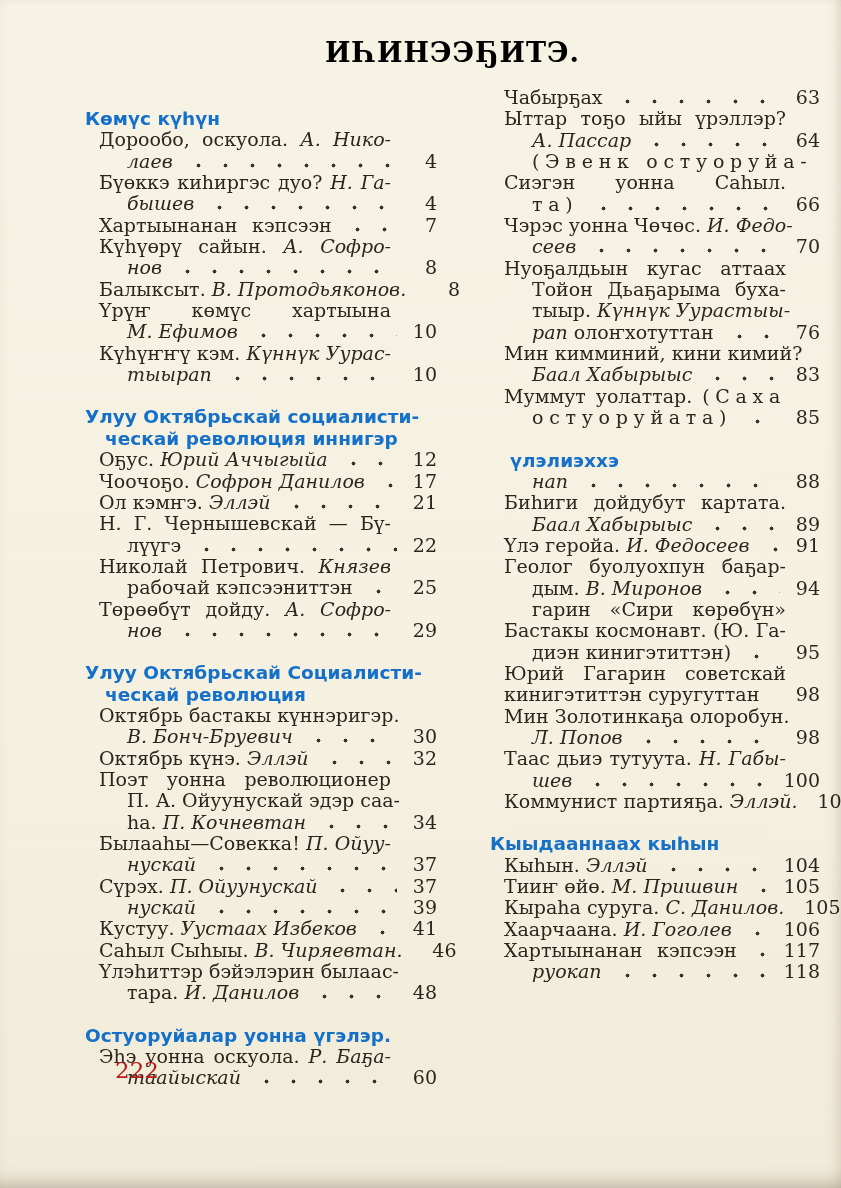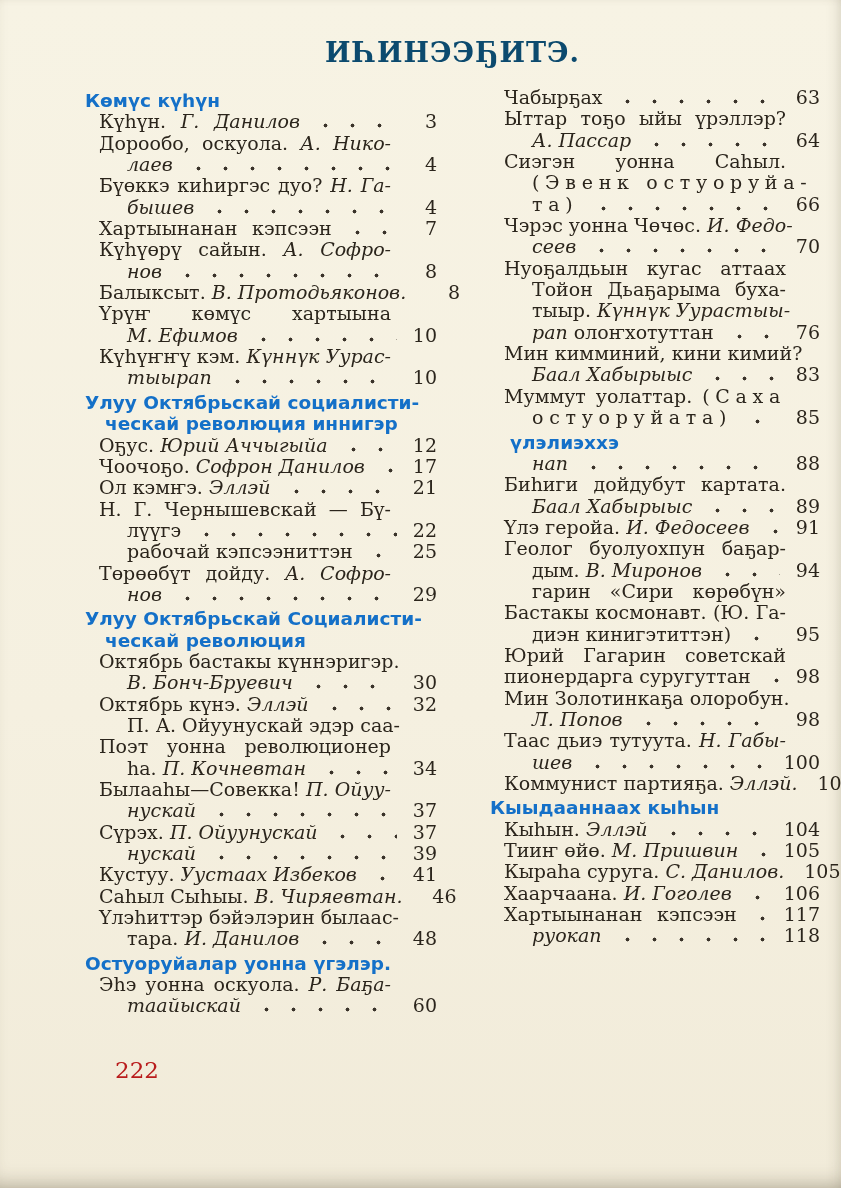--- a/index.html
+++ b/index.html
@@ -11,30 +11,30 @@
   }
   body::after{
     content:"";position:absolute;inset:0;pointer-events:none;
     box-shadow:inset 0 -16px 20px -14px rgba(70,60,40,.38),
                inset -12px 0 16px -12px rgba(70,60,40,.18),
                inset 0 6px 12px -10px rgba(70,60,40,.12);
   }
   .page-title{
     margin:36px 21px 0 85px;width:735px;text-align:center;
     font-size:27px;font-weight:bold;letter-spacing:1px;line-height:34px;
-    color:#0c4a6e;
+    color:#000000;
   }
   .cols{
     display:grid;grid-template-columns:352px 330px;column-gap:53px;
     margin:17px 0 0 85px;
   }
   .line{white-space:nowrap;line-height:21.35px;font-size:19px;}
   .entry .line{padding-left:14px;}
   .entry .line.ind{padding-left:42px;}
-  .head{margin-top:3px;font-family:"DejaVu Sans",sans-serif;font-weight:bold;color:#1470c8;}
+  .head{margin-top:21px;font-family:"DejaVu Sans",sans-serif;font-weight:bold;color:#1470c8;}
   .head .line{font-size:18.5px;padding-left:0;}
   .head .line.ind{padding-left:20px;}
   .j{text-align:justify;text-align-last:justify;}
   #col-left .j{padding-right:46px;}
   #col-right .j{padding-right:34px;}
   .w{word-spacing:.45em;}
   .sp{letter-spacing:.30em;}
   i{font-style:italic;}
   .pl{display:flex;align-items:baseline;}
   .pl .txt{flex:0 0 auto;}
@@ -50,27 +50,20 @@
 <body>
 
 <div class="page-title">ИҺИНЭЭҔИТЭ.</div>
 
 <div class="cols">
   <div id="col-left">
       <div class="block head">
         <div class="line"><span>Көмүс күһүн</span></div>
       </div>
       <div class="block entry">
-        <div class="line w pl">
-          <span class="txt"><span>Күһүн. </span><i>Г. Данилов</i></span>
-          <span class="leader"></span>
-          <span class="pg">3</span>
-        </div>
-      </div>
-      <div class="block entry">
         <div class="line j"><span>Дорообо, оскуола. </span><i>А. Нико-</i></div>
         <div class="line ind pl">
           <span class="txt"><i>лаев</i></span>
           <span class="leader"></span>
           <span class="pg">4</span>
         </div>
       </div>
       <div class="block entry">
         <div class="line j"><span>Бүөккэ киһиргэс дуо? </span><i>Н. Га-</i></div>
         <div class="line ind pl">
@@ -144,20 +137,21 @@
       </div>
       <div class="block entry">
         <div class="line j"><span>Н. Г. Чернышевскай — Бү-</span></div>
         <div class="line ind pl">
           <span class="txt"><span>лүүгэ</span></span>
           <span class="leader"></span>
           <span class="pg">22</span>
         </div>
       </div>
       <div class="block entry">
+        <div class="line j"><span>Николай Петрович. </span><i>Князев</i></div>
         <div class="line ind pl">
           <span class="txt"><span>рабочай кэпсээниттэн</span></span>
           <span class="leader"></span>
           <span class="pg">25</span>
         </div>
       </div>
       <div class="block entry">
         <div class="line j"><span>Төрөөбүт дойду. </span><i>А. Софро-</i></div>
         <div class="line ind pl">
           <span class="txt"><i>нов</i></span>
@@ -178,22 +172,22 @@
         </div>
       </div>
       <div class="block entry">
         <div class="line pl">
           <span class="txt"><span>Октябрь күнэ. </span><i>Эллэй</i></span>
           <span class="leader"></span>
           <span class="pg">32</span>
         </div>
       </div>
       <div class="block entry">
+        <div class="line j"><span>Поэт уонна революционер</span></div>
         <div class="line ind j"><span>П. А. Ойуунускай эдэр саа-</span></div>
-        <div class="line j"><span>Поэт уонна революционер</span></div>
         <div class="line ind pl">
           <span class="txt"><span>һа. </span><i>П. Кочневтан</i></span>
           <span class="leader"></span>
           <span class="pg">34</span>
         </div>
       </div>
       <div class="block entry">
         <div class="line j"><span>Былааһы—Совекка! </span><i>П. Ойуу-</i></div>
         <div class="line ind pl">
           <span class="txt"><i>нускай</i></span>
@@ -259,22 +253,22 @@
       </div>
       <div class="block entry">
         <div class="line j"><span>Ыттар тоҕо ыйы үрэллэр?</span></div>
         <div class="line ind pl">
           <span class="txt"><i>А. Пассар</i></span>
           <span class="leader"></span>
           <span class="pg">64</span>
         </div>
       </div>
       <div class="block entry">
+        <div class="line ind j"><span class="sp">(Эвенк остуоруйа-</span></div>
         <div class="line j"><span>Сиэгэн уонна Саһыл.</span></div>
-        <div class="line ind j"><span class="sp">(Эвенк остуоруйа-</span></div>
         <div class="line ind pl">
           <span class="txt"><span class="sp">та)</span></span>
           <span class="leader"></span>
           <span class="pg">66</span>
         </div>
       </div>
       <div class="block entry">
         <div class="line j"><span>Чэрэс уонна Чөчөс. </span><i>И. Федо-</i></div>
         <div class="line ind pl">
           <span class="txt"><i>сеев</i></span>
@@ -346,21 +340,21 @@
         <div class="line j"><span>Бастакы космонавт. (Ю. Га-</span></div>
         <div class="line ind pl">
           <span class="txt"><span>диэн кинигэтиттэн)</span></span>
           <span class="leader"></span>
           <span class="pg">95</span>
         </div>
       </div>
       <div class="block entry">
         <div class="line j"><span>Юрий Гагарин советскай</span></div>
         <div class="line pl">
-          <span class="txt"><span>пионердарга суругуттан</span></span>
+          <span class="txt"><span>кинигэтиттэн суругуттан</span></span>
           <span class="leader"></span>
           <span class="pg">98</span>
         </div>
       </div>
       <div class="block entry">
         <div class="line j"><span>Мин Золотинкаҕа олоробун.</span></div>
         <div class="line ind pl">
           <span class="txt"><i>Л. Попов</i></span>
           <span class="leader"></span>
           <span class="pg">98</span>

